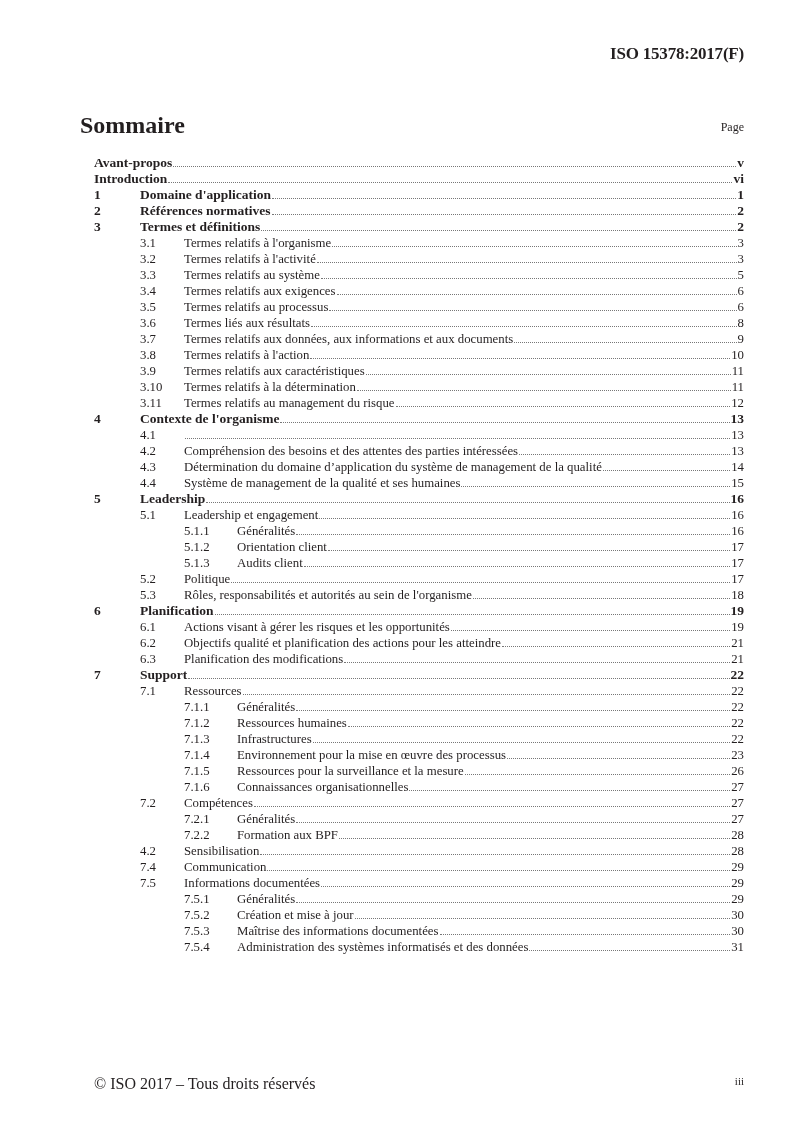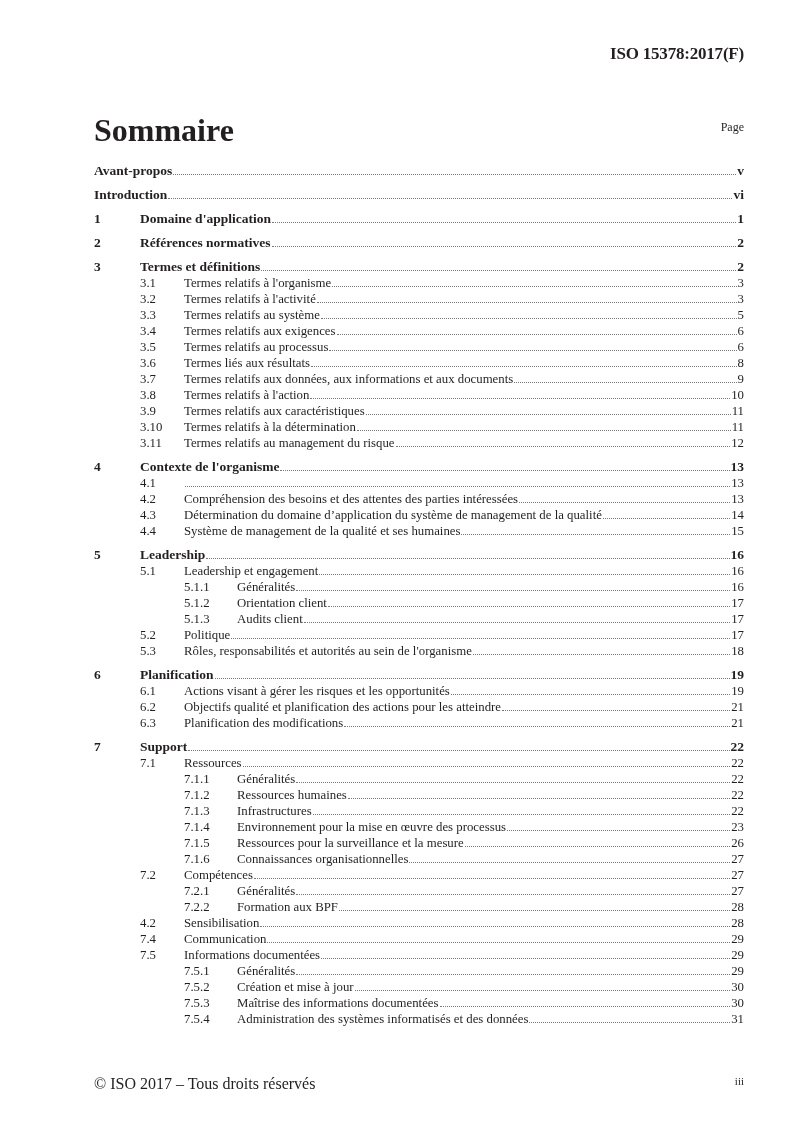--- a/index.html
+++ b/index.html
@@ -1,28 +1,28 @@
 <!DOCTYPE html>
 <html><head>
 <meta charset="utf-8">
 <style>
   html, body { margin: 0; padding: 0; background: #ffffff; }
   body { width: 793px; height: 1122px; position: relative; overflow: hidden;
          font-family: "Liberation Serif", "DejaVu Serif", serif; color: #231f20; }
   .header-code { position: absolute; right: 49px; top: 44px; font-size: 17px; font-weight: bold; letter-spacing: -0.2px; }
-  .title { position: absolute; left: 94px; top: 112px; font-size: 32px; font-weight: bold; }
+  .title { position: absolute; left: 80px; top: 112px; font-size: 24px; font-weight: bold; }
   .page-label { position: absolute; right: 49px; top: 120px; font-size: 12px; }
   .toc { position: absolute; left: 94px; top: 155px; width: 650px; }
   .row { display: flex; align-items: baseline; font-size: 13px; line-height: 16px; white-space: nowrap; }
   .row .num { flex: 0 0 auto; }
   .row .label { flex: 0 0 auto; }
   .row .dots { flex: 1 1 auto; margin: 0 1px; border-bottom: 1px dotted #777; height: 0; align-self: flex-end; margin-bottom: 4px; }
   .row .pg { flex: 0 0 auto; text-align: right; }
-  .row.top { font-weight: bold; font-size: 13.5px; margin-top: 8px; line-height: 16px; }
-  .row.top.first { margin-top: 8px; }
+  .row.top { font-weight: bold; font-size: 13.5px; margin-top: 0; line-height: 16px; }
+  .row.top.first { margin-top: 0; }
   .row.top .num { width: 46px; }
   .row.l2 .num { width: 44px; margin-left: 46px; }
   .row.l3 .num { width: 53px; margin-left: 90px; }
   .row.l2, .row.l3 { font-size: 12.8px; }
   .footer-left { position: absolute; left: 94px; top: 1075px; font-size: 16px; }
   .footer-right { position: absolute; right: 49px; top: 1075px; font-size: 11px; }
 </style>
 </head>
 <body>
 

